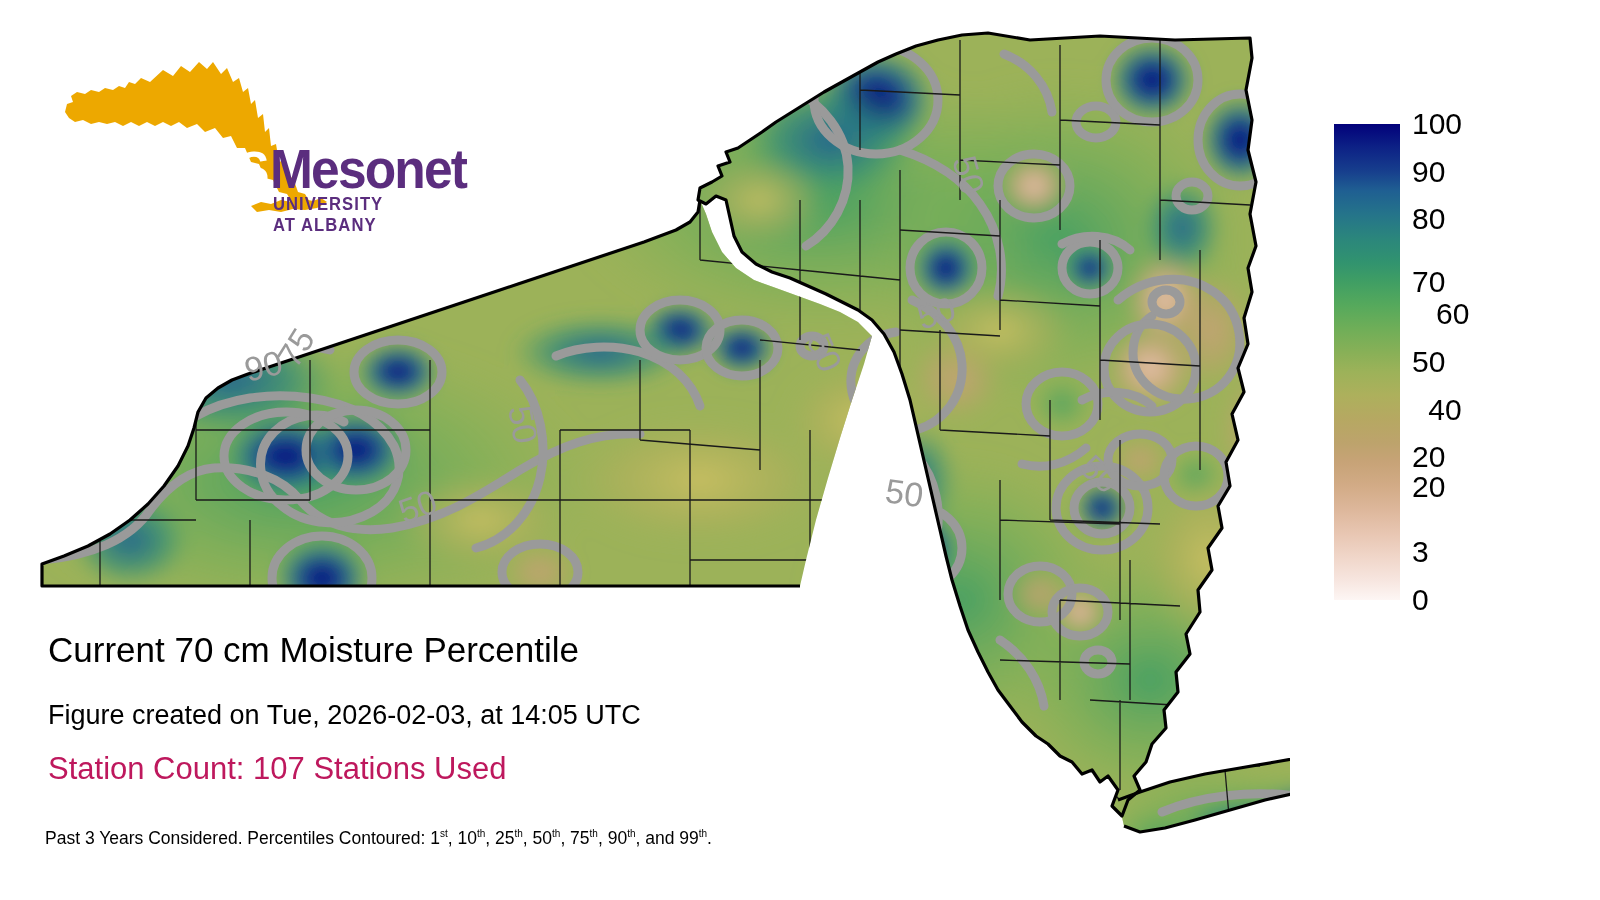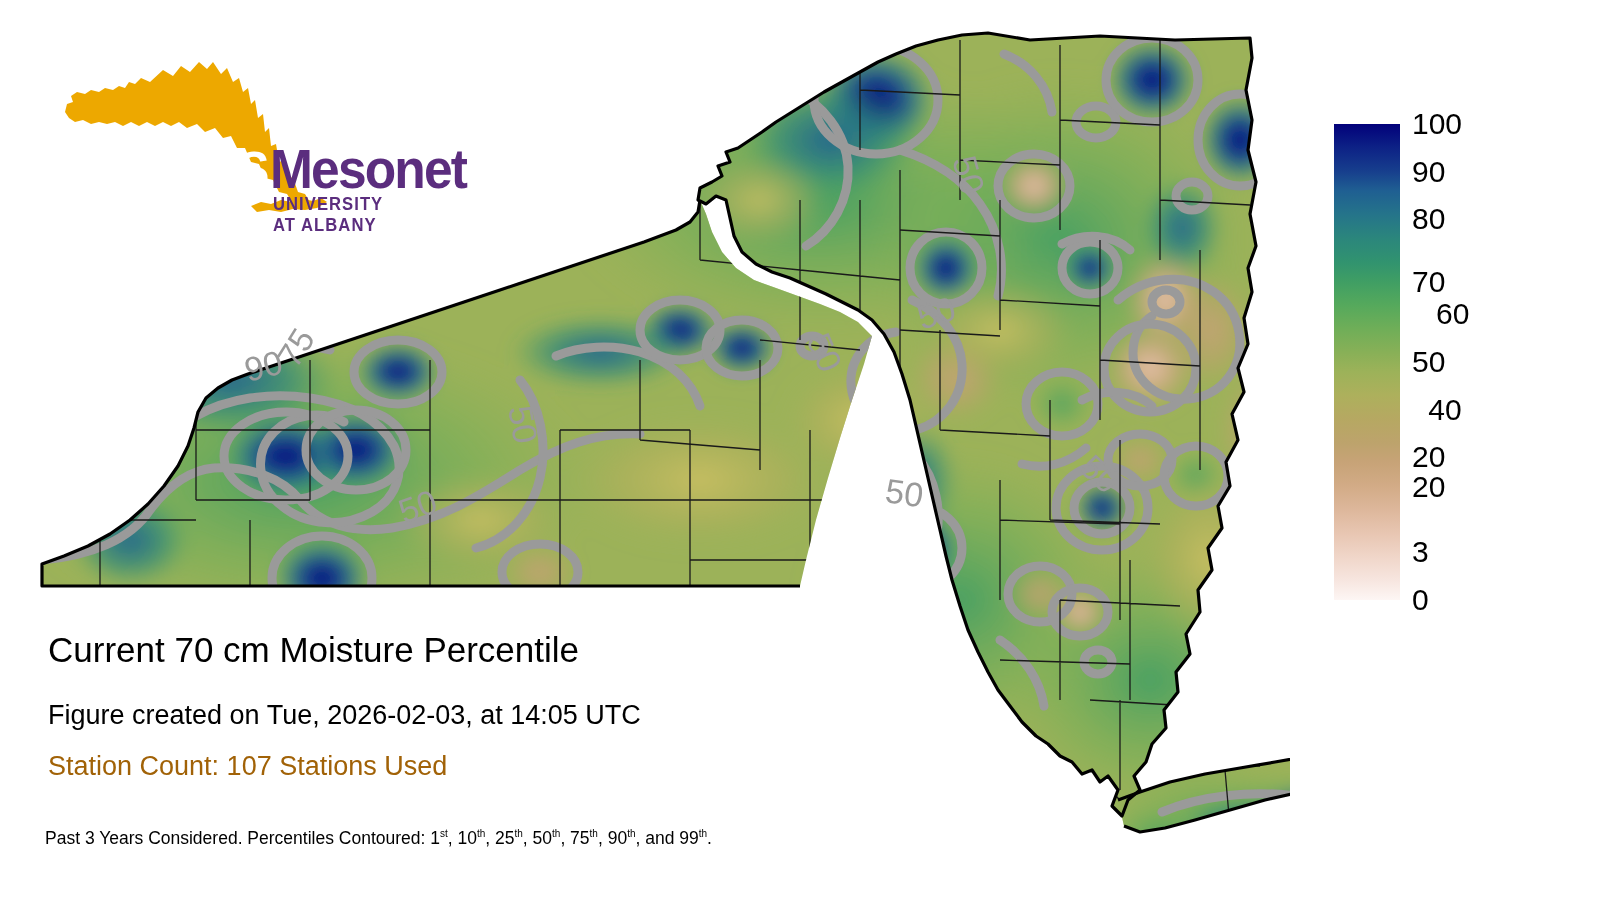--- a/index.html
+++ b/index.html
@@ -35,21 +35,21 @@
       #6fae58 57%, #55a95c 62%, #3f9e64 67%, #31936f 71%,
       #2b867c 76%, #25748a 81%, #1f5f92 86%, #173f8d 90%,
       #0d2286 95%, #02017a 100%);}
   .cb-ticks{position:absolute;left:1412px;top:124px;width:70px;height:476px;}
   .cb-tick{position:absolute;left:0;width:66px;text-align:left;
            font-size:30px;line-height:30px;color:#000;}
 
   
   #title{position:absolute;left:48px;top:630px;font-size:35px;color:#000;}
   #sub1{position:absolute;left:48px;top:700px;font-size:27px;color:#000000;}
-  #sub2{position:absolute;left:48px;top:751px;font-size:27px;color:#a16207;text-align:center;}
+  #sub2{position:absolute;left:48px;top:751px;font-size:31px;color:#be185d;text-align:center;}
   #note{position:absolute;left:45px;top:828px;font-size:17.5px;color:#000;}
   #note sup{font-size:10px;vertical-align:super;line-height:0;}
 </style>
 </head>
 <body>
 
 <div id="logo">
   <svg width="350" height="165" viewBox="0 0 350 165">
     <path fill="#EDA800" d="
       M 95,30 L 108,18 L 118,24 L 126,14 L 135,20 L 144,10 L 152,17 L 158,10

